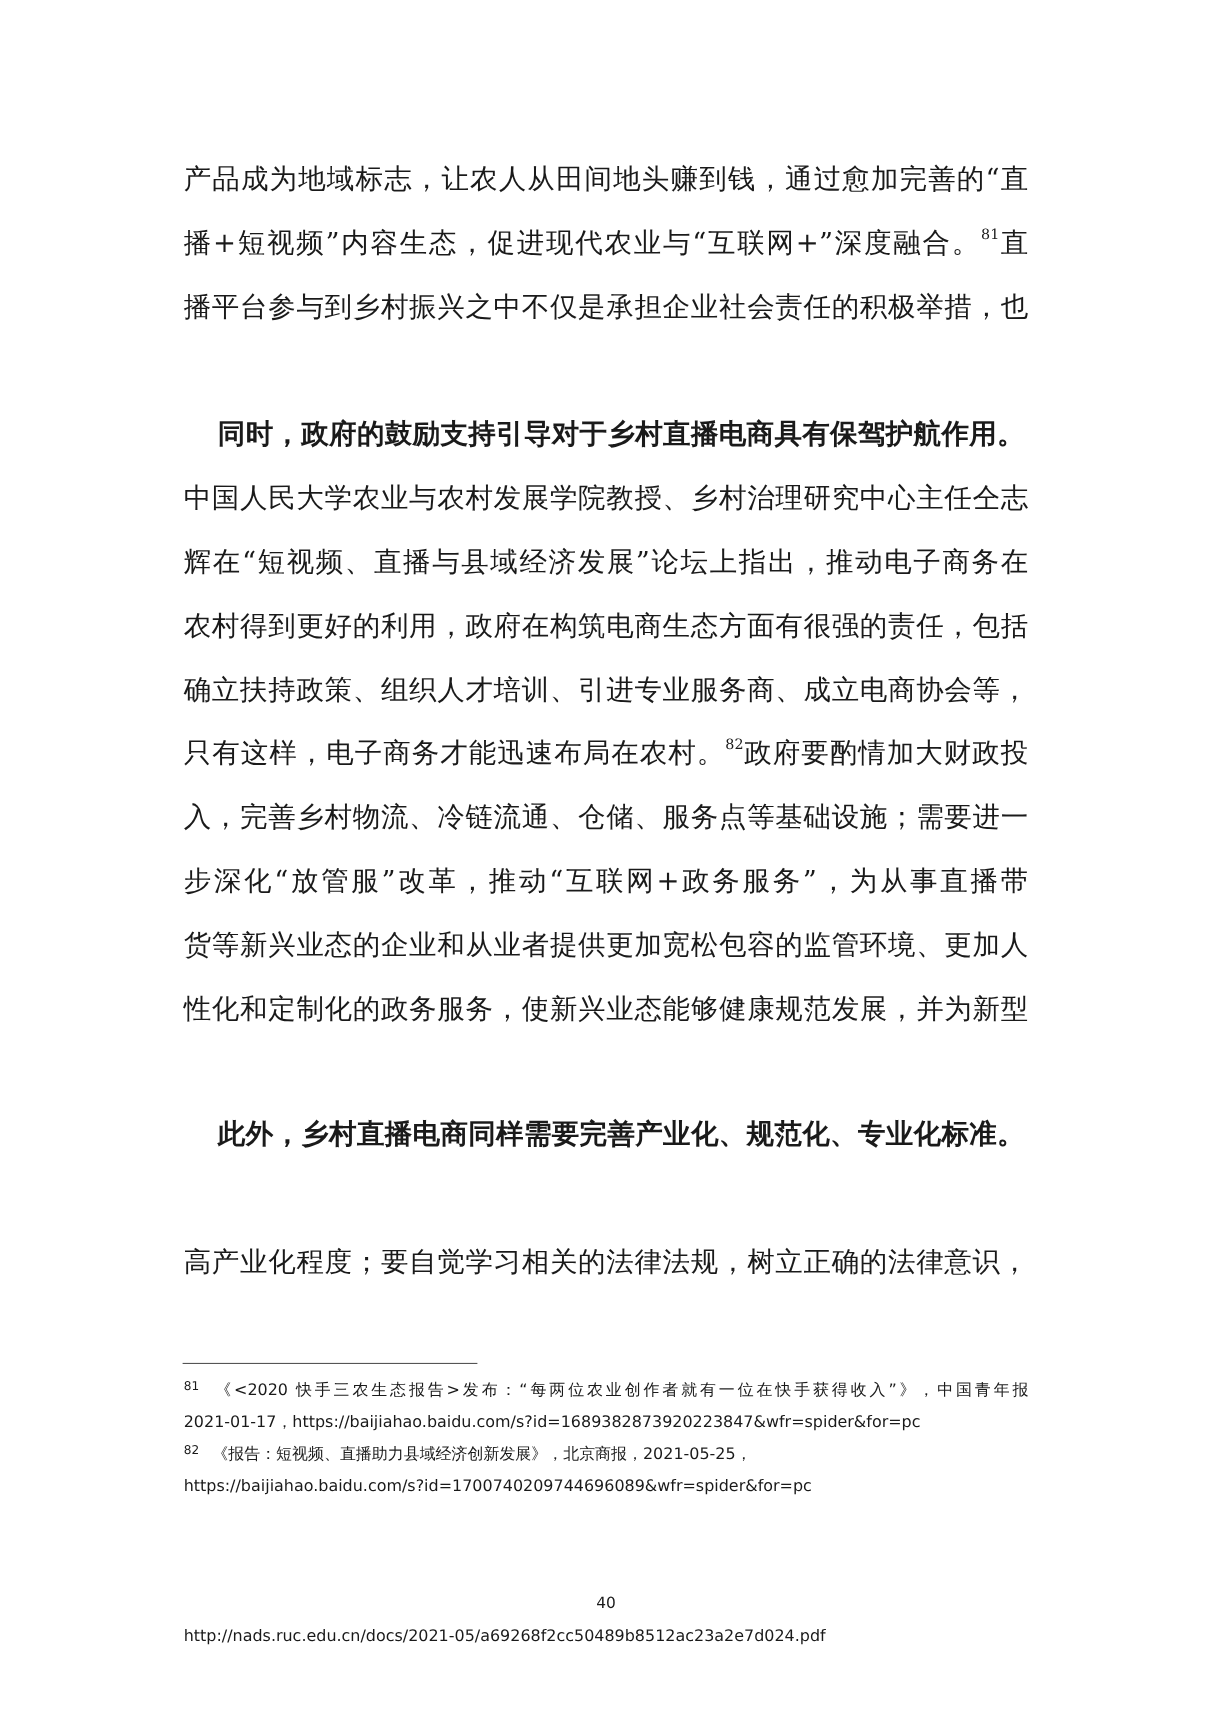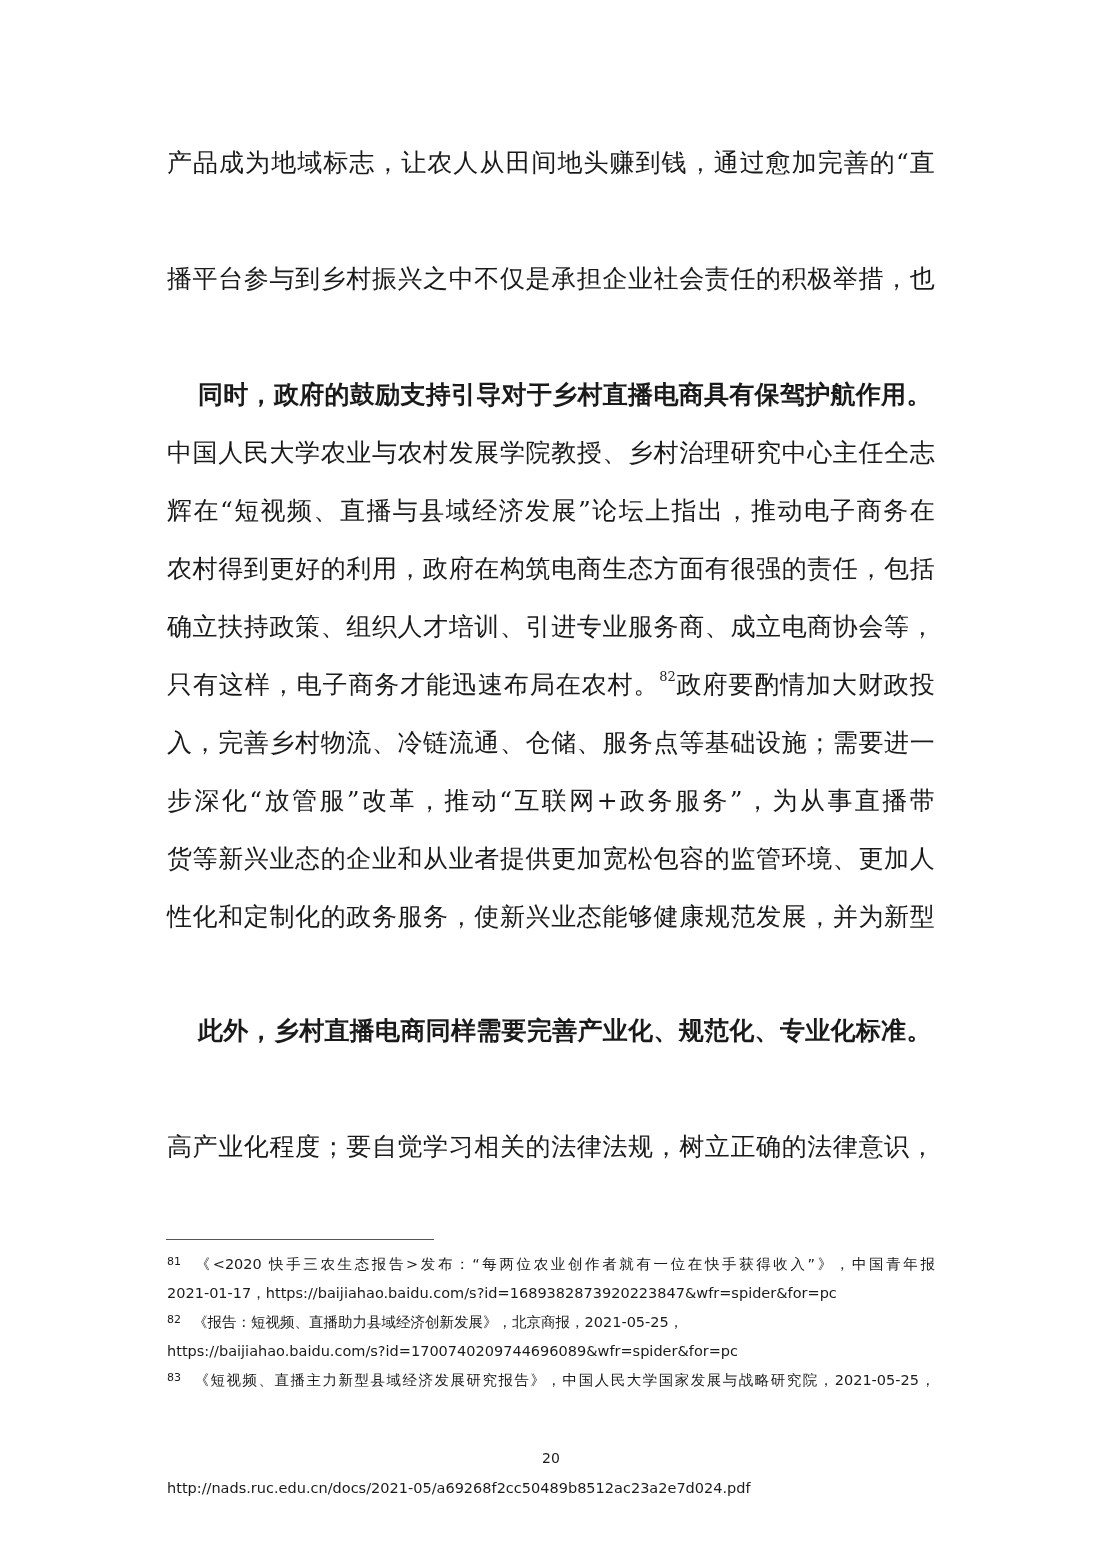--- a/index.html
+++ b/index.html
@@ -27,20 +27,21 @@
     position: absolute; left: 0; width: 1102px; top: 1450px; text-align: center;
     font-family: "DejaVu Sans", "Liberation Sans", sans-serif; font-size: 14px; color: #1a1a1a;
   }
 </style>
 </head>
 <body>
 
 <div class="page">
 
   <div class="line" style="top:146px">产品成为地域标志，让农人从田间地头赚到钱，通过愈加完善的“直</div>
+  <div class="line" style="top:204px"><span>播+短视频”内容生态，促进现代农业与“互联网+”深度融合。</span><sup class="fn">81</sup><span>直</span></div>
   <div class="line" style="top:262px">播平台参与到乡村振兴之中不仅是承担企业社会责任的积极举措，也</div>
 
   <div class="line bold indent" style="top:378px">同时，政府的鼓励支持引导对于乡村直播电商具有保驾护航作用。</div>
   <div class="line" style="top:494px">辉在“短视频、直播与县域经济发展”论坛上指出，推动电子商务在</div>
   <div class="line" style="top:436px">中国人民大学农业与农村发展学院教授、乡村治理研究中心主任仝志</div>
   <div class="line" style="top:552px">农村得到更好的利用，政府在构筑电商生态方面有很强的责任，包括</div>
   <div class="line" style="top:610px">确立扶持政策、组织人才培训、引进专业服务商、成立电商协会等，</div>
   <div class="line" style="top:668px"><span>只有这样，电子商务才能迅速布局在农村。</span><sup class="fn">82</sup><span>政府要酌情加大财政投</span></div>
   <div class="line" style="top:726px">入，完善乡村物流、冷链流通、仓储、服务点等基础设施；需要进一</div>
   <div class="line" style="top:784px">步深化“放管服”改革，推动“互联网+政务服务”，为从事直播带</div>
@@ -51,17 +52,16 @@
   <div class="line" style="top:1130px">高产业化程度；要自觉学习相关的法律法规，树立正确的法律意识，</div>
 
   <div class="rule"></div>
 
   <div class="fnl just" style="top:1256px"><span class="num">81</span><span>《&lt;2020 快手三农生态报告&gt;发布：“每两位农业创作者就有一位在快手获得收入”》，中国青年报</span></div>
   <div class="fnl" style="top:1285px">2021-01-17，https://baijiahao.baidu.com/s?id=1689382873920223847&amp;wfr=spider&amp;for=pc</div>
 
   <div class="fnl" style="top:1314px"><span class="num">82</span><span>《报告：短视频、直播助力县域经济创新发展》，北京商报，2021-05-25，</span></div>
   <div class="fnl" style="top:1343px">https://baijiahao.baidu.com/s?id=1700740209744696089&amp;wfr=spider&amp;for=pc</div>
 
-  <div class="fnl just" style="top:1372px"><span class="num">83</span><span>《短视频、直播主力新型县域经济发展研究报告》，中国人民大学国家发展与战略研究院，2021-05-25，</span></div>
   <div class="fnl" style="top:1480px">http://nads.ruc.edu.cn/docs/2021-05/a69268f2cc50489b8512ac23a2e7d024.pdf</div>
 
-  <div class="pagenum">20</div>
+  <div class="pagenum">40</div>
 </div>
 
 </body></html>

